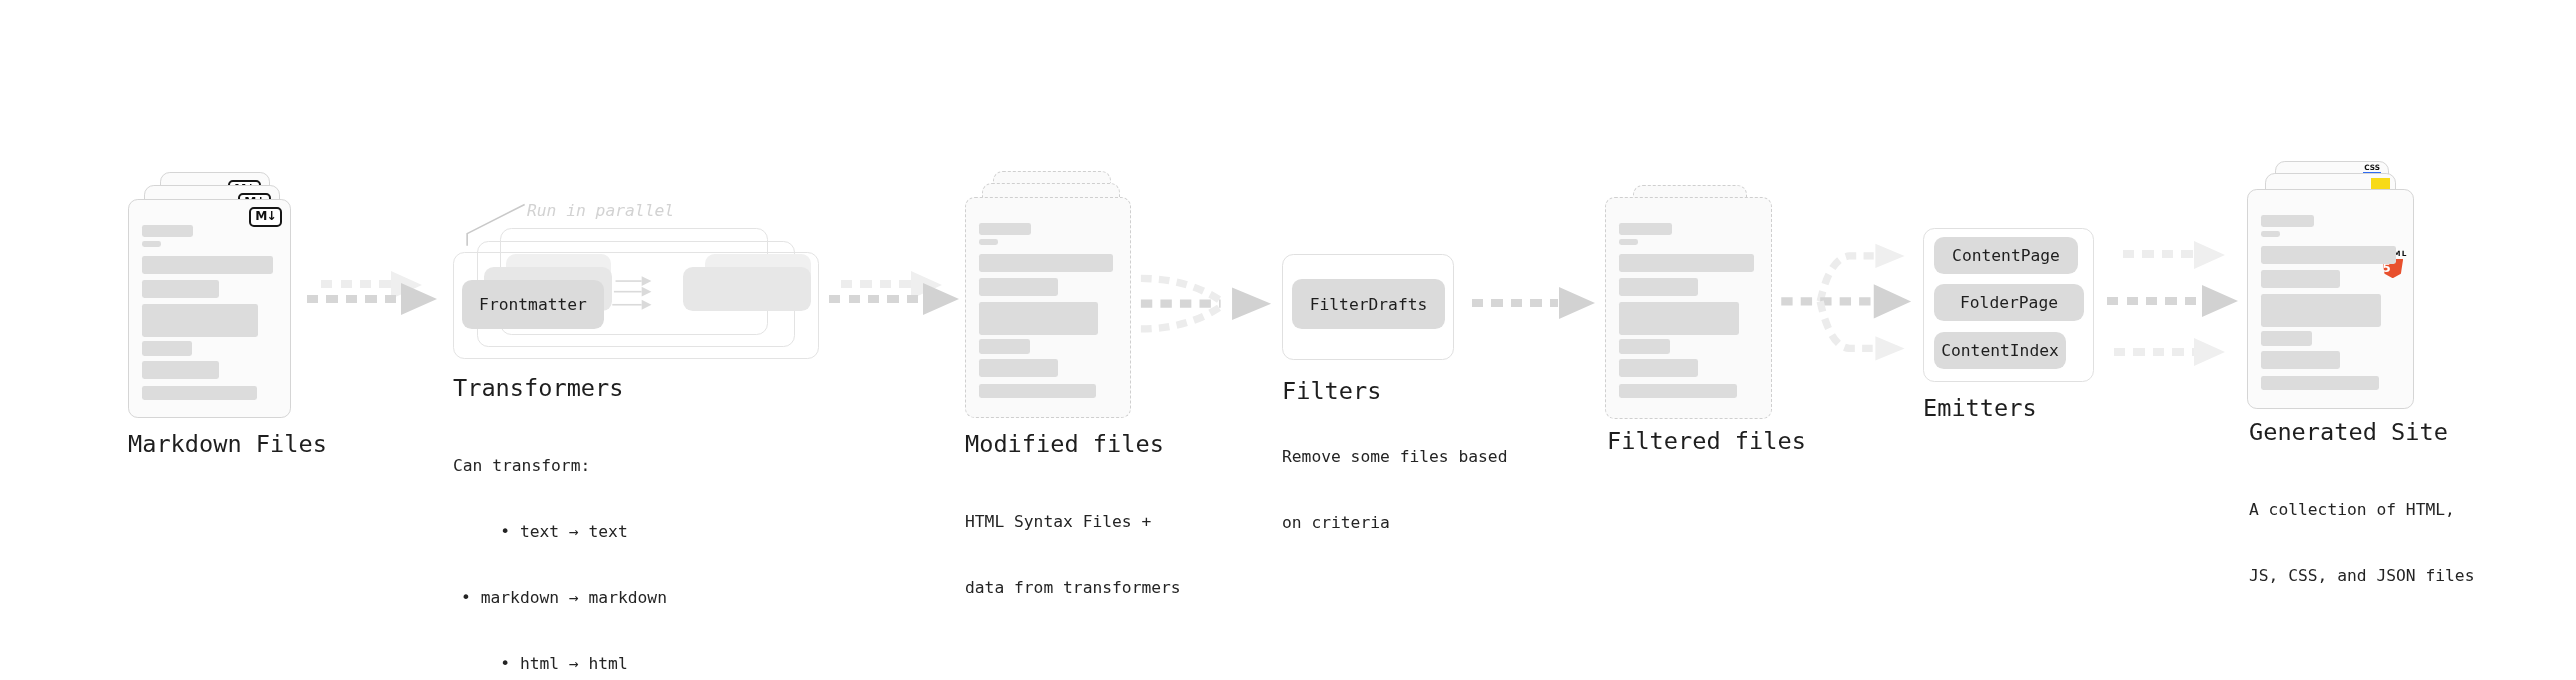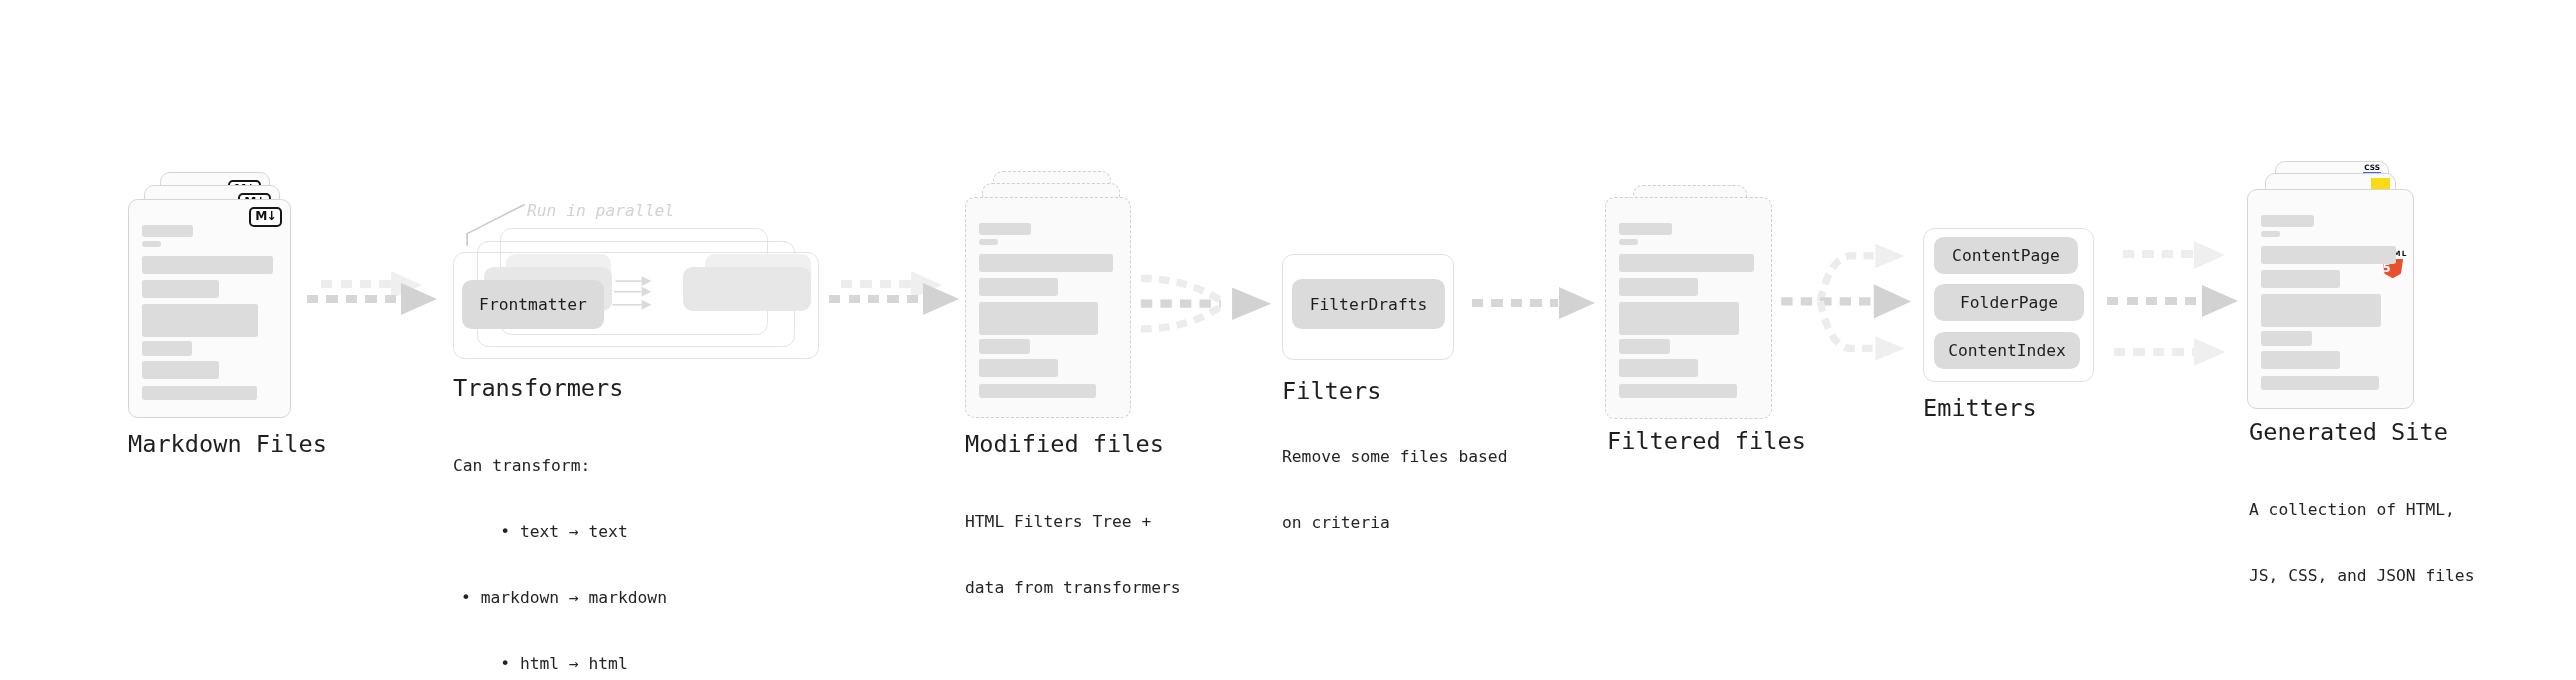--- a/index.html
+++ b/index.html
@@ -136,21 +136,21 @@
         <div class="bar" style="width: 97%; height: 18px; top: 32.5px;"></div>
         <div class="bar" style="width: 57%; height: 18px; top: 57px;"></div>
         <div class="bar" style="width: 86%; height: 32.5px; top: 81px;"></div>
         <div class="bar" style="width: 37%; height: 15.4px; top: 118px;"></div>
         <div class="bar" style="width: 57%; height: 18px; top: 138px;"></div>
         <div class="bar" style="width: 85%; height: 14px; top: 163px;"></div>
       </div>
   </div>
   <div class="stage-title" style="left:965px;top:430px">Modified files</div>
   <div class="stage-desc" style="left:965px;top:467px">
-    <div>HTML Filters Tree +</div>
+    <div>HTML Syntax Files +</div>
     <div>data from transformers</div>
   </div>
 
   <svg style="left:1136px;top:267px" width="140" height="75" viewBox="0 0 172 92">
     <path d="M6,14 Q62,14 102,40" fill="none" stroke="#ececec" stroke-width="9" stroke-dasharray="13 9"></path>
     <path d="M6,76 Q62,76 102,50" fill="none" stroke="#ececec" stroke-width="9" stroke-dasharray="13 9"></path>
     <path d="M6,45 H104" fill="none" stroke="#d6d6d6" stroke-width="10" stroke-dasharray="14 10"></path>
     <polygon points="118,25 166,45 118,65" fill="#d2d2d2"></polygon>
   </svg>
 
@@ -188,21 +188,21 @@
     <polygon points="120,7 156,22 120,37" fill="#efefef"></polygon>
     <path d="M52,78 H116" fill="none" stroke="#d6d6d6" stroke-width="10" stroke-dasharray="14 10"></path>
     <polygon points="118,57 164,78 118,99" fill="#d2d2d2"></polygon>
     <path d="M52,78 Q64,134 88,136 H118" fill="none" stroke="#ececec" stroke-width="9" stroke-dasharray="13 9"></path>
     <polygon points="120,121 156,136 120,151" fill="#efefef"></polygon>
   </svg>
 
   <div class="frame solidbg" style="left:1923px;top:228px;width:171px;height:154px"></div>
   <div class="pill" style="left:1934px;top:237px;width:144px;height:37px">ContentPage</div>
   <div class="pill" style="left:1934px;top:284px;width:150px;height:37px">FolderPage</div>
-  <div class="pill" style="left:1934px;top:332px;width:146px;height:37px">ContentIndex</div>
+  <div class="pill" style="left:1934px;top:332px;width:132px;height:37px">ContentIndex</div>
   <div class="stage-title" style="left:1923px;top:394px">Emitters</div>
 
   <div>
     <div class="dash light" style="left:2123px;top:250px;width:72px"></div>
     <div class="head light" style="left:2194px;top:241px"></div>
   </div>
   <div>
     <div class="dash dark" style="left:2107px;top:297px;width:95px"></div>
     <div class="head" style="left:2202px;top:285px"></div>
   </div>

